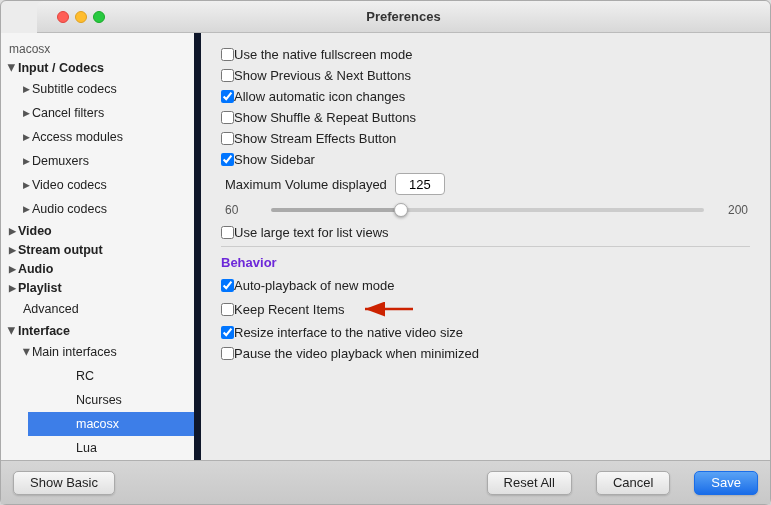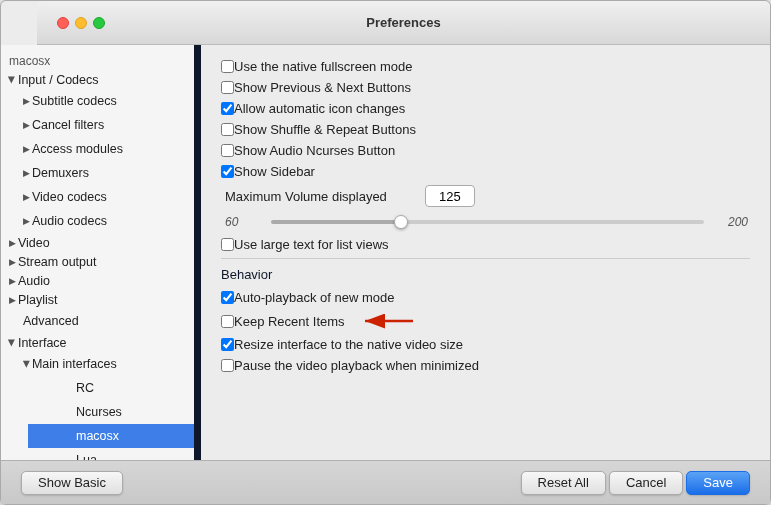--- a/index.html
+++ b/index.html
@@ -16,21 +16,21 @@
       height: 505px;
       background: #ececec;
       border-radius: 6px;
       box-shadow: 0 4px 20px rgba(0,0,0,0.3);
       display: flex;
       flex-direction: column;
       border: 1px solid #aaa;
     }
     .titlebar {
       background: linear-gradient(to bottom, #f0f0f0, #d8d8d8);
-      height: 44px;
+      height: 32px;
       display: flex;
       align-items: center;
       padding: 0 20px;
       border-bottom: 1px solid #bbb;
       border-radius: 6px 6px 0 0;
       position: relative;
       margin-left: 36px;
     }
     .traffic-lights {
       display: flex;
@@ -74,21 +74,21 @@
       align-items: center;
       gap: 2px;
       font-size: 12.5px;
       line-height: 1.6;
     }
     .sidebar-item.selected {
       background: #3d7ee8;
       color: white;
     }
     .sidebar-section {
-      font-weight: 400;
+      font-weight: 700;
       padding: 3px 6px 2px 8px;
       font-size: 12.5px;
       color: #222;
       display: flex;
       align-items: center;
       gap: 2px;
       cursor: pointer;
     }
     .indent1 { padding-left: 22px; }
     .indent2 { padding-left: 48px; margin-left: 27px; }
@@ -115,21 +115,20 @@
       font-size: 13px;
       color: #222;
       user-select: none;
     }
     .field-row {
       display: flex;
       align-items: center;
       margin-bottom: 8px;
       margin-top: 4px;
       padding-left: 4px;
-      gap: 30px;
     }
     .field-label {
       font-size: 13px;
       color: #222;
       margin-right: 8px;
       font-weight: 500;
     }
     .field-input {
       width: 50px;
       height: 22px;
@@ -139,21 +138,20 @@
       font-size: 13px;
       background: white;
       text-align: center;
     }
     .slider-row {
       display: flex;
       align-items: center;
       gap: 24px;
       margin-bottom: 8px;
       padding-left: 4px;
-      font-style: italic;
     }
     .slider-label { font-size: 12px; color: #555; min-width: 22px; }
     .slider-track {
       flex: 1;
       height: 4px;
       background: linear-gradient(to right, #aaa 30%, #ccc 30%);
       border-radius: 2px;
       position: relative;
     }
     .slider-thumb {
@@ -163,56 +161,56 @@
       border: 1px solid #aaa;
       border-radius: 50%;
       position: absolute;
       top: -5px;
       left: 30%;
       transform: translateX(-50%);
       box-shadow: 0 1px 3px rgba(0,0,0,0.3);
     }
     .section-title {
       font-size: 13px;
-      font-weight: 400;
-      color: #0f172a;
+      font-weight: 700;
+      color: #6d28d9;
       margin-bottom: 8px;
       margin-top: 6px;
     }
     .arrow-indicator {
       display: inline-flex;
       align-items: center;
       margin-left: 10px;
     }
     .bottom-bar {
       height: 44px;
       background: linear-gradient(to bottom, #d6d6d6, #c8c8c8);
       border-top: 1px solid #b0b0b0;
       display: flex;
       align-items: center;
-      padding: 0 20px;
+      padding: 0 12px;
       justify-content: space-between;
     }
     .btn {
       height: 24px;
       border-radius: 5px;
       border: 1px solid #aaa;
       background: linear-gradient(to bottom, #f7f7f7, #e0e0e0);
       font-size: 13px;
       color: #222;
       padding: 0 16px;
       cursor: pointer;
       box-shadow: 0 1px 2px rgba(0,0,0,0.15);
     }
     .btn-primary {
       background: linear-gradient(to bottom, #5aa3f5, #1a6de8);
       color: white;
       border-color: #1a6de8;
     }
-    .btn-group { display: flex; gap: 3px; justify-content: flex-end; }
+    .btn-group { display: flex; gap: 24px; justify-content: flex-end; }
     .divider {
       height: 1px;
       background: #ccc;
       margin: 2px 0 8px 0;
     }
   </style>
 </head>
 <body>
 
 <div class="window">
@@ -325,21 +323,21 @@
       <div class="checkbox-row">
         <input type="checkbox" id="cb-auto-icon" checked="" style="">
         <label class="checkbox-label" for="cb-auto-icon">Allow automatic icon changes</label>
       </div>
       <div class="checkbox-row">
         <input type="checkbox" id="cb-shuffle-repeat" style="">
         <label class="checkbox-label" for="cb-shuffle-repeat">Show Shuffle &amp; Repeat Buttons</label>
       </div>
       <div class="checkbox-row">
         <input type="checkbox" id="cb-audio-effects" style="">
-        <label class="checkbox-label" for="cb-audio-effects">Show Audio Ncurses Button</label>
+        <label class="checkbox-label" for="cb-audio-effects">Show Stream Effects Button</label>
       </div>
       <div class="checkbox-row">
         <input type="checkbox" id="cb-show-sidebar" checked="" style="">
         <label class="checkbox-label" for="cb-show-sidebar">Show Sidebar</label>
       </div>
 
       <div class="field-row">
         <span class="field-label">Maximum Volume displayed</span>
         <input class="field-input" type="text" value="125" style="">
       </div>

